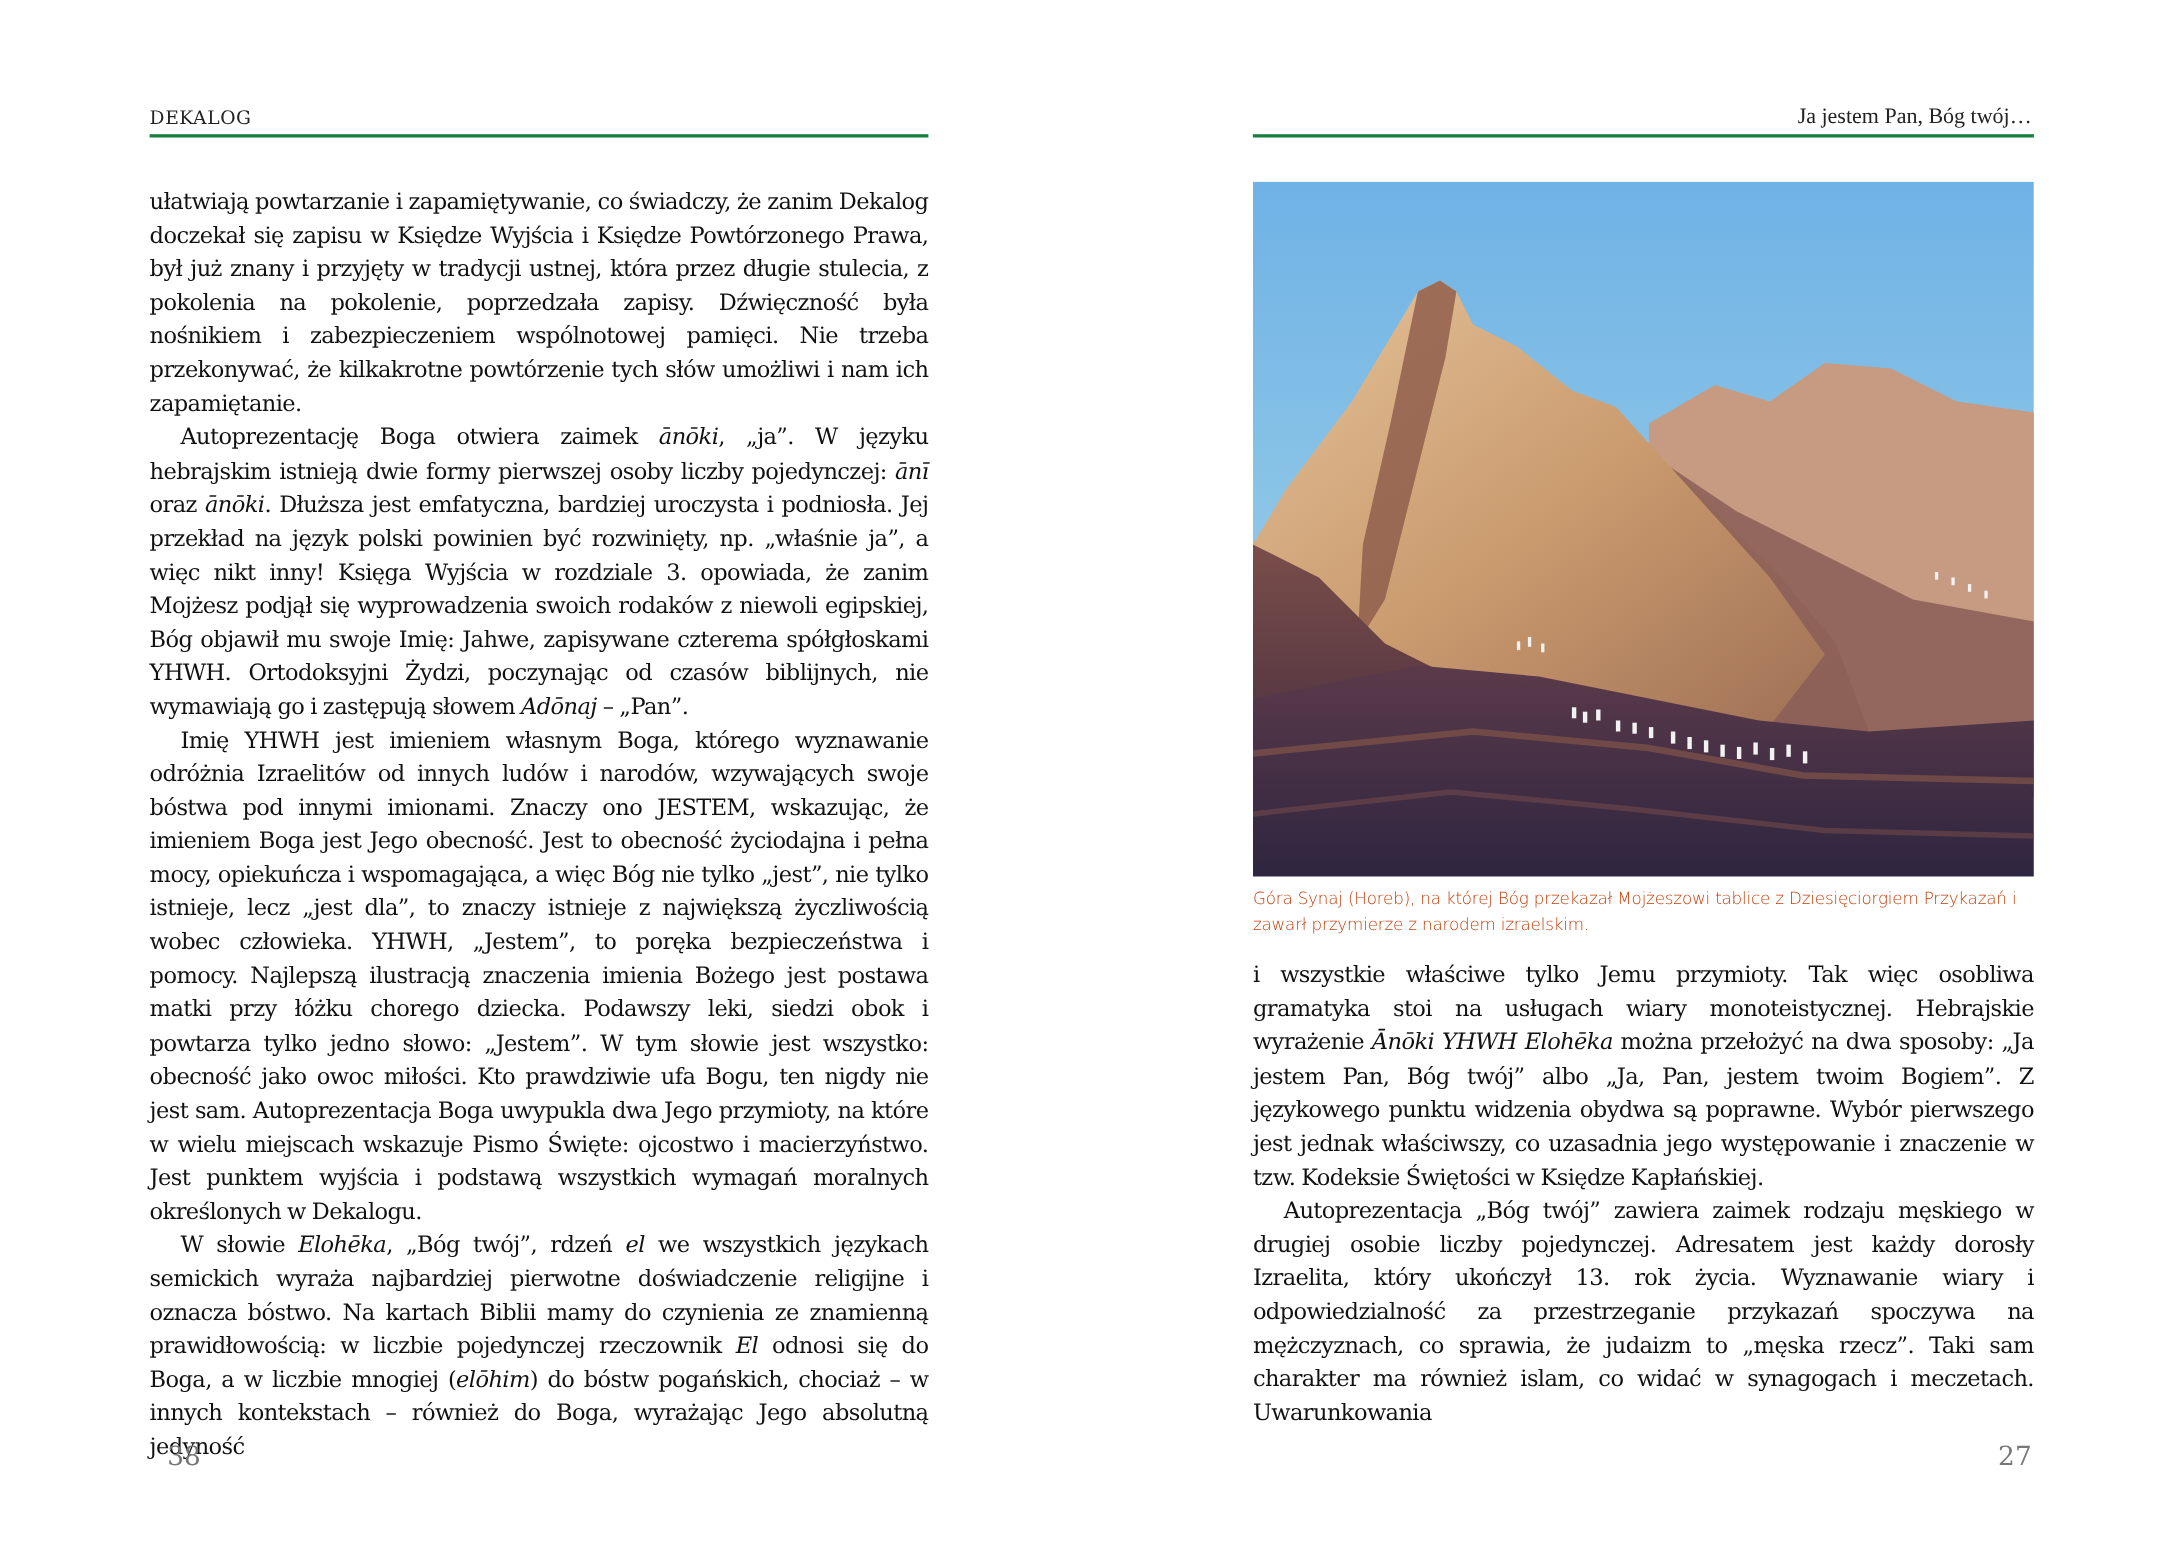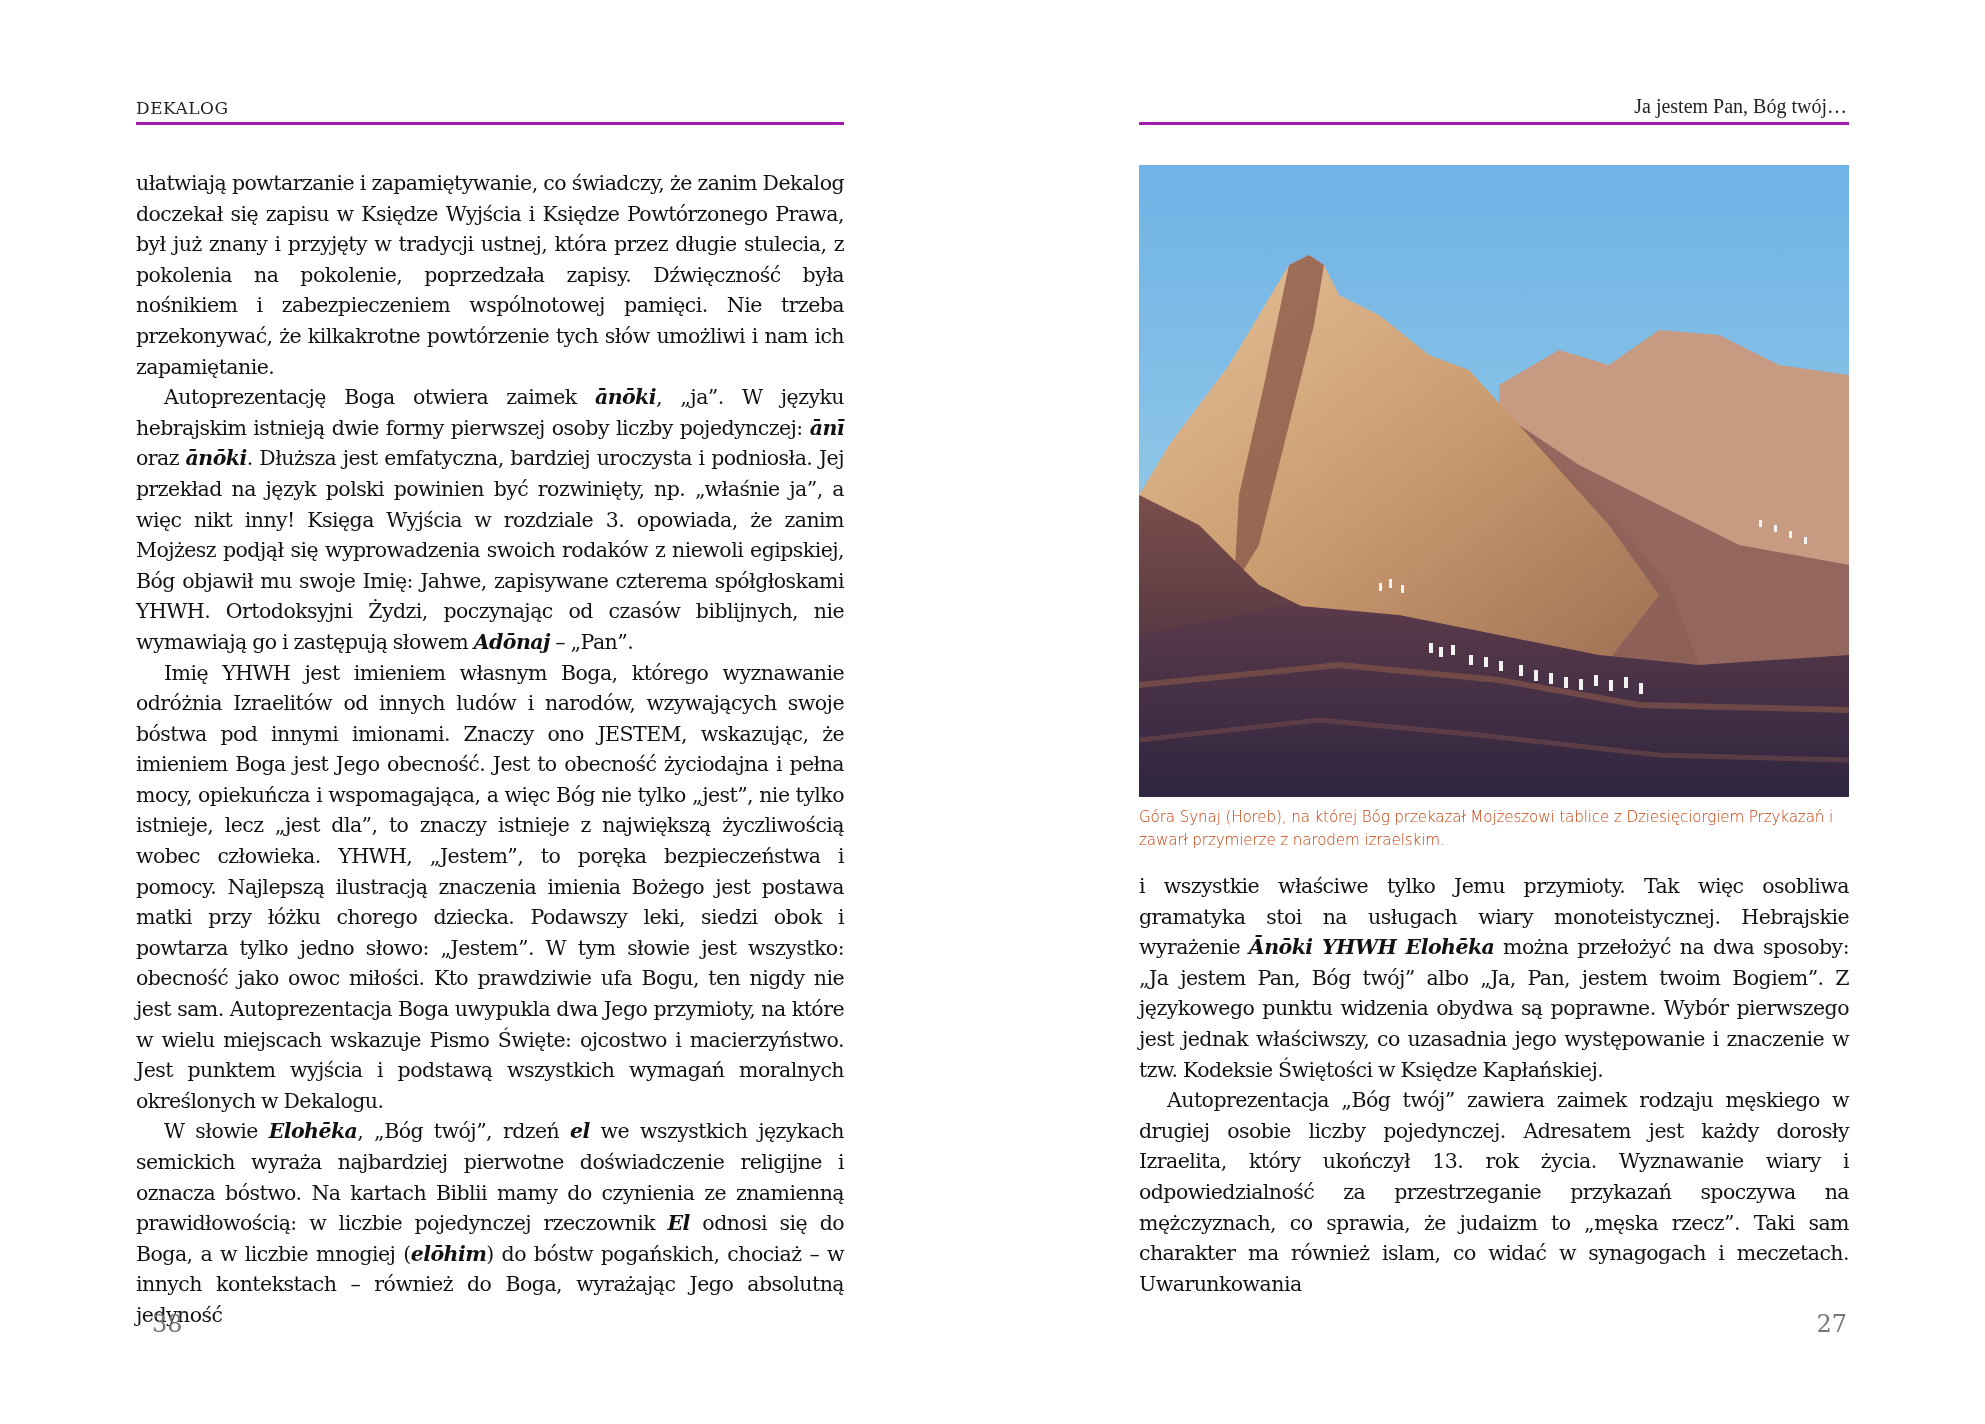--- a/index.html
+++ b/index.html
@@ -4,38 +4,38 @@
 <style>
   html, body { margin: 0; padding: 0; background: #ffffff; }
   body { width: 1985px; height: 1424px; position: relative; overflow: hidden; }
   .page { position: absolute; top: 0; height: 1424px; }
   .left-page { left: 136px; width: 708px; }
   .right-page { left: 1139px; width: 710px; }
   .running-head {
     position: absolute; top: 92px; left: 0; right: 0;
     font-family: "DejaVu Serif", serif; font-size: 17px; color: #222;
     letter-spacing: 0.5px;
-    height: 30px; border-bottom: 3px solid #a21caf;
+    height: 30px; border-bottom: 3px solid #15803d;
   }
   .running-head.right { text-align: right; font-family: "Liberation Serif", serif; font-size: 20px; letter-spacing: 0; }
   .running-head span { position: absolute; bottom: 4px; }
   .running-head.left span { left: 0; }
   .running-head.right span { right: 2px; }
   .body-text {
     position: absolute; left: 0; right: 0;
     font-family: "DejaVu Serif", serif; font-size: 20.5px;
     line-height: 30.6px; color: #111;
     text-align: justify; hyphens: manual;
     letter-spacing: -0.55px; word-spacing: -0.5px;
   }
   .left-page .body-text { top: 168px; }
   .right-page .body-text { top: 871px; }
   .body-text p { margin: 0; text-indent: 0; }
   .body-text p.indent { text-indent: 28px; }
-  .body-text em { font-style: italic; font-weight: bold; }
+  .body-text em { font-style: italic; }
   .folio {
     position: absolute; top: 1310px;
     font-family: "DejaVu Serif", serif; font-size: 24px; color: #777;
   }
   .left-page .folio { left: 16px; }
   .right-page .folio { right: 2px; }
   .photo { position: absolute; top: 165px; left: 0; width: 710px; height: 632px; overflow: hidden; }
   .caption {
     position: absolute; top: 806px; left: 0; right: 0;
     font-family: "DejaVu Sans", sans-serif; font-size: 15.2px; line-height: 23px;

